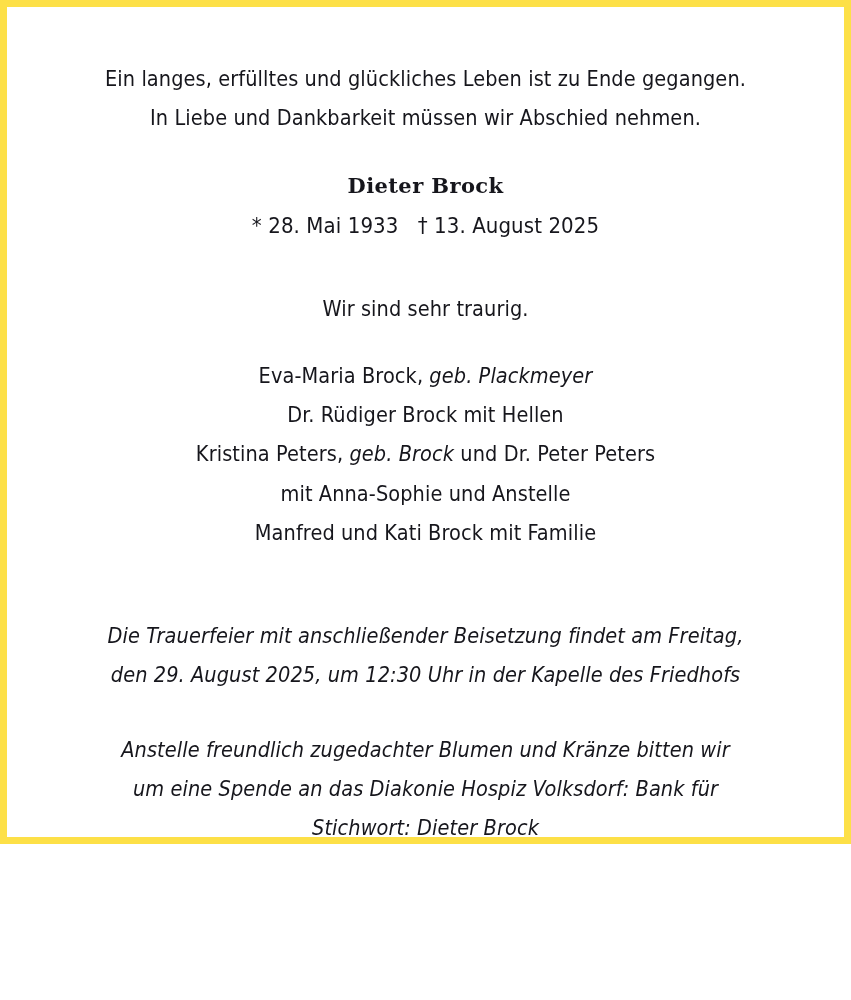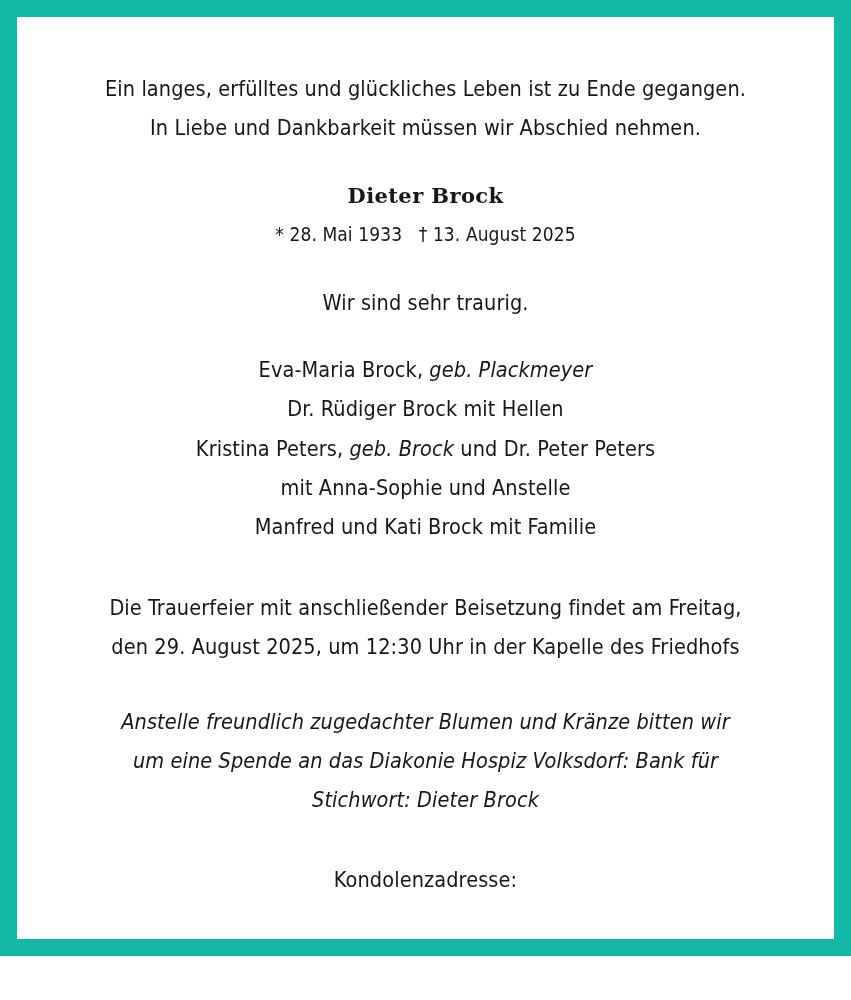--- a/index.html
+++ b/index.html
@@ -9,24 +9,24 @@
     background: #ffffff;
   }
 
   body {
     font-family: "DejaVu Sans Condensed", "Liberation Sans Narrow", "Liberation Sans", sans-serif;
   }
 
   .notice {
     position: relative;
     width: 851px;
-    height: 956px;
+    height: 844px;
     box-sizing: border-box;
-    background: #14b8a6;
-    padding: 17px;
+    background: #fde047;
+    padding: 7px;
     overflow: hidden;
   }
 
   .notice-inner {
     width: 100%;
     height: 100%;
     box-sizing: border-box;
     background: #ffffff;
     padding: 40px 52px 28px 52px;
     display: flex;
@@ -55,45 +55,46 @@
   .deceased-name {
     font-family: "DejaVu Serif", "Liberation Serif", serif;
     font-weight: bold;
     font-size: 21px;
     line-height: 1.2;
     letter-spacing: 0.4px;
     margin-top: 36px;
   }
 
   .dates {
-    font-size: 19px;
+    font-size: 22px;
     line-height: 1.3;
     margin-top: 14px;
     white-space: pre;
   }
 
   .mourning-line {
-    margin-top: 36px;
+    margin-top: 48px;
   }
 
   .survivors {
     margin-top: 28px;
   }
 
   .survivors .line {
     line-height: 1.82;
   }
 
   .nee {
     font-style: italic;
     margin-top: 32px;
   }
 
   .service-paragraph {
-    margin-top: 42px;
+    margin-top: 64px;
+    font-style: italic;
   }
 
   .donation-paragraph {
     margin-top: 36px;
     font-style: italic;
   }
 
   .condolence-block {
     margin-top: 40px;
   }

